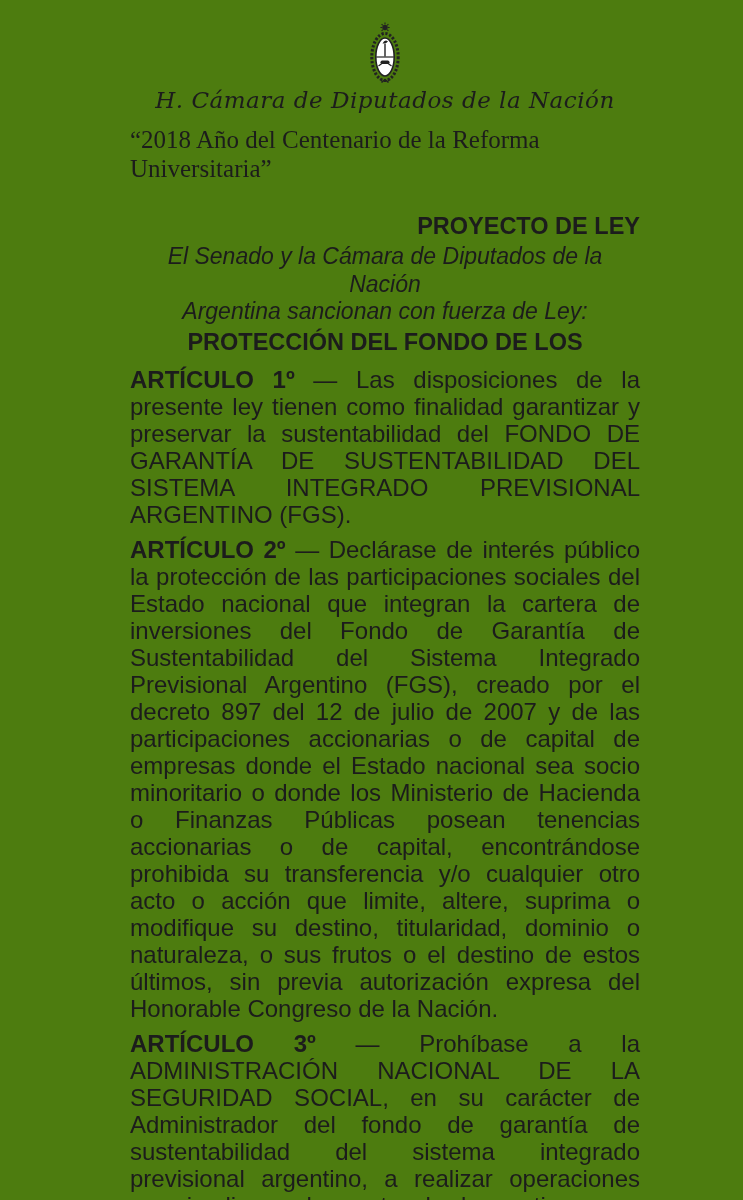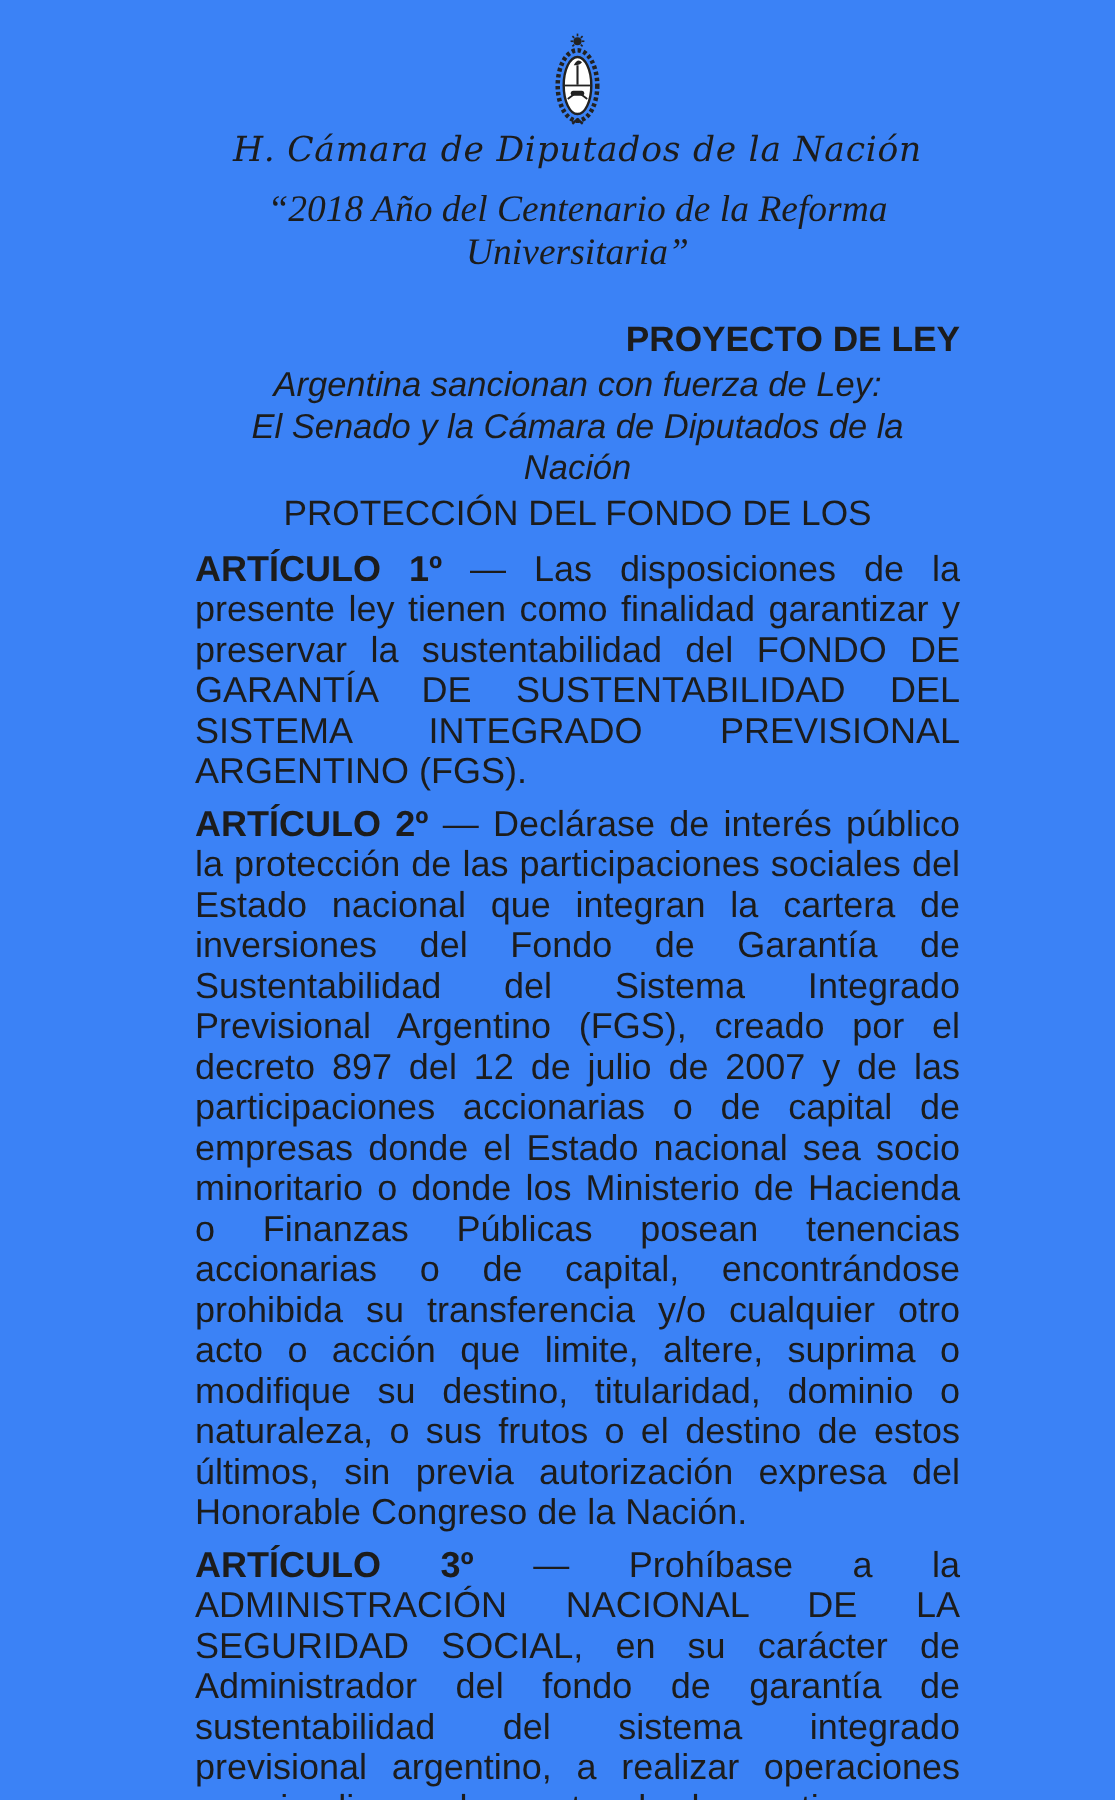--- a/index.html
+++ b/index.html
@@ -1,20 +1,20 @@
 <!DOCTYPE html>
 <html><head>
 <meta charset="utf-8">
 <style>
   html, body { margin: 0; padding: 0; }
   .page {
     position: relative;
     width: 743px;
     height: 1200px;
-    background: #3b82f6;
+    background: #4d7c0f;
     overflow: hidden;
     font-family: "Liberation Sans", sans-serif;
     color: #1c1c1c;
   }
   .content {
     width: 510px;
     margin-left: 130px;
     padding-top: 22px;
   }
   .crest-wrap {
@@ -24,44 +24,42 @@
   .institution {
     text-align: center;
     font-family: "DejaVu Serif", serif;
     font-style: italic;
     font-size: 23px;
     line-height: 29px;
     margin: 2px 0 10px 0;
     letter-spacing: 0.5px;
   }
   .motto {
-    text-align: center;
     font-family: "Liberation Serif", serif;
-    font-style: italic;
     font-size: 25px;
     line-height: 29px;
     margin-bottom: 30px;
   }
   .doc-type {
     text-align: right;
     font-weight: bold;
     font-size: 23.5px;
     line-height: 27px;
     margin-bottom: 3px;
   }
   .enacting {
     text-align: center;
     font-style: italic;
     font-size: 23px;
     line-height: 27.5px;
     margin-bottom: 2px;
   }
   .law-title {
     text-align: center;
-    font-weight: normal;
+    font-weight: bold;
     font-size: 23.5px;
     line-height: 28px;
     margin-bottom: 10px;
   }
   .articles p {
     margin: 0 0 8px 0;
     font-size: 24px;
     line-height: 27px;
     text-align: justify;
   }
@@ -105,22 +103,22 @@
       </svg>
     </div>
 
     <div class="institution">H. Cámara de Diputados de la Nación</div>
 
     <div class="motto">“2018 Año del Centenario de la Reforma Universitaria”</div>
 
     <div class="doc-type">PROYECTO DE LEY</div>
 
     <div class="enacting">
+      <div>El Senado y la Cámara de Diputados de la Nación</div>
       <div>Argentina sancionan con fuerza de Ley:</div>
-      <div>El Senado y la Cámara de Diputados de la Nación</div>
     </div>
 
     <div class="law-title">
       <div>PROTECCIÓN DEL FONDO DE LOS</div>
     </div>
 
     <div class="articles">
       <p><span class="art-label">ARTÍCULO 1º</span> <span>—</span> <span>Las disposiciones de la presente ley tienen como finalidad garantizar y preservar la sustentabilidad del FONDO DE GARANTÍA DE SUSTENTABILIDAD DEL SISTEMA INTEGRADO PREVISIONAL ARGENTINO (FGS).</span></p>
 
       <p><span class="art-label">ARTÍCULO 2º</span> <span>—</span> <span>Declárase de interés público la protección de las participaciones sociales del Estado nacional que integran la cartera de inversiones del Fondo de Garantía de Sustentabilidad del Sistema Integrado Previsional Argentino (FGS), creado por el decreto 897 del 12 de julio de 2007 y de las participaciones accionarias o de capital de empresas donde el Estado nacional sea socio minoritario o donde los Ministerio de Hacienda o Finanzas Públicas posean tenencias accionarias o de capital, encontrándose prohibida su transferencia y/o cualquier otro acto o acción que limite, altere, suprima o modifique su destino, titularidad, dominio o naturaleza, o sus frutos o el destino de estos últimos, sin previa autorización expresa del Honorable Congreso de la Nación.</span></p>

